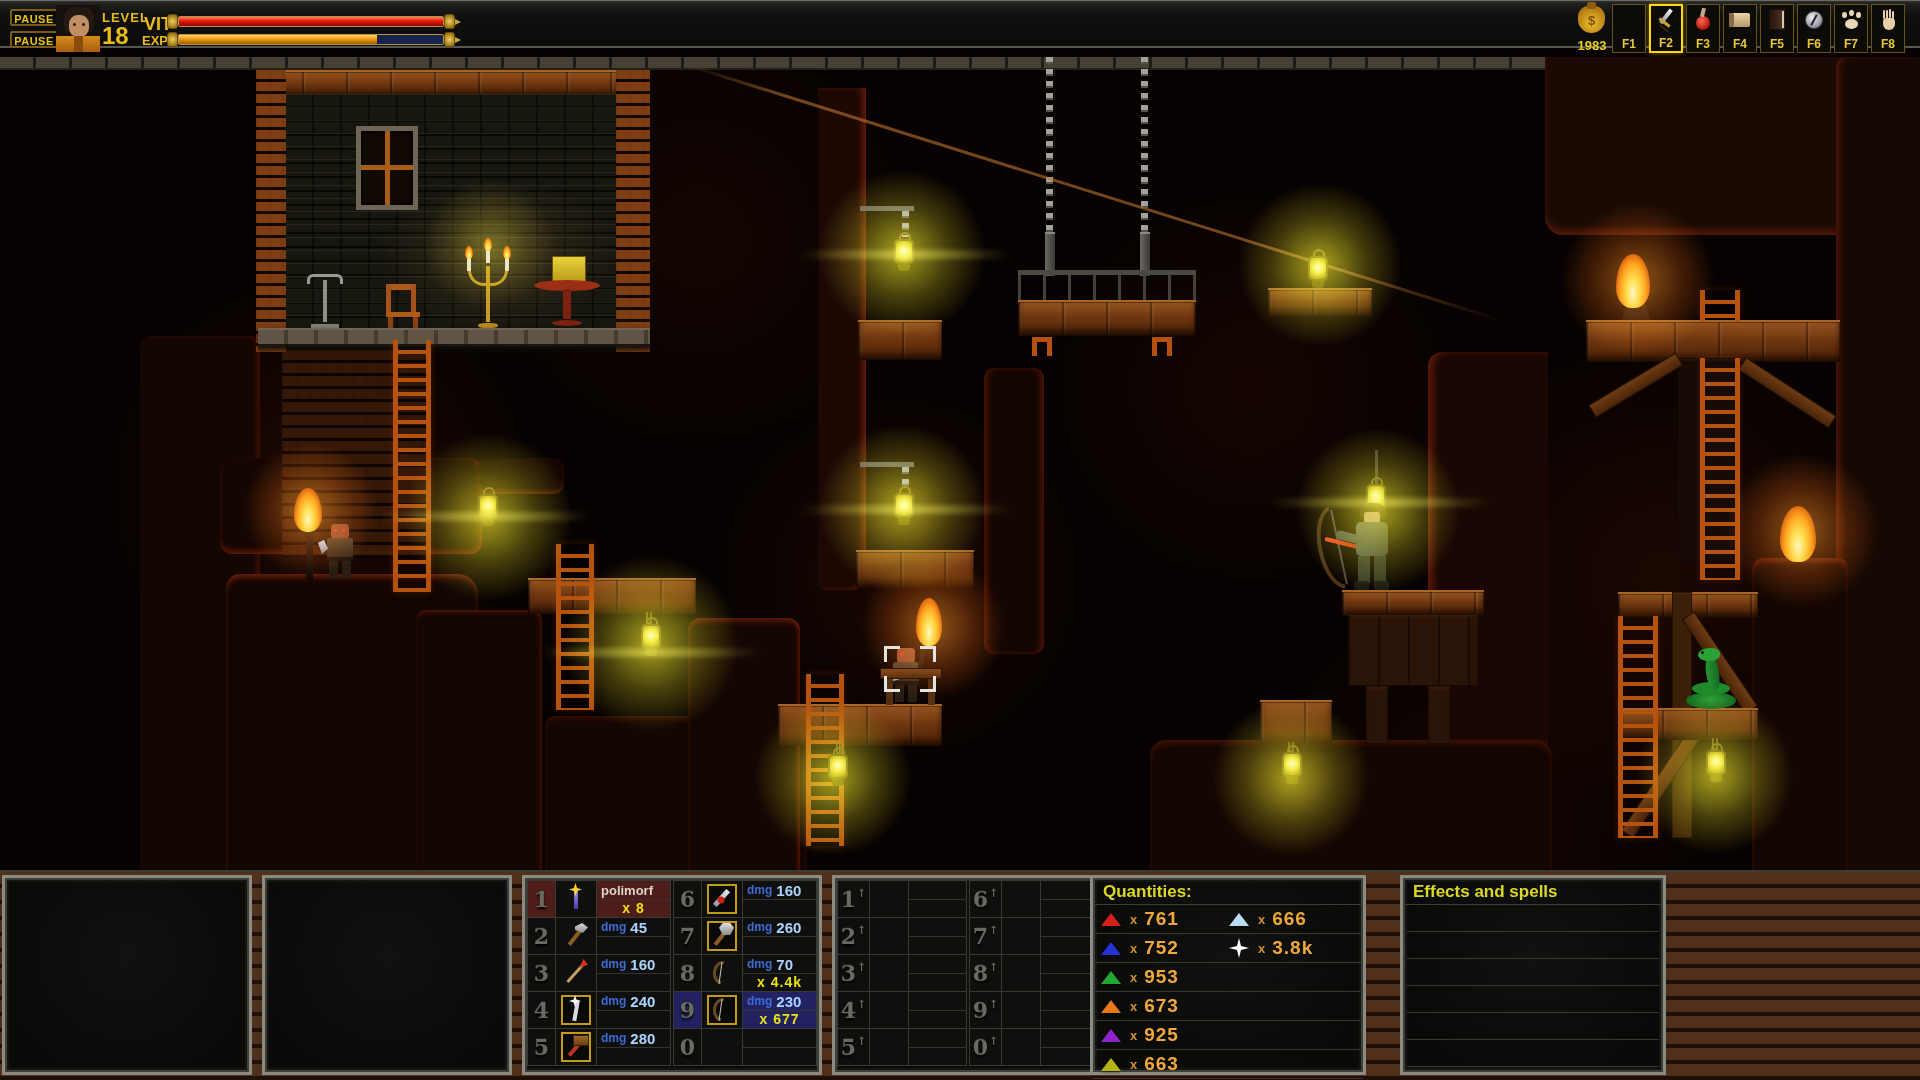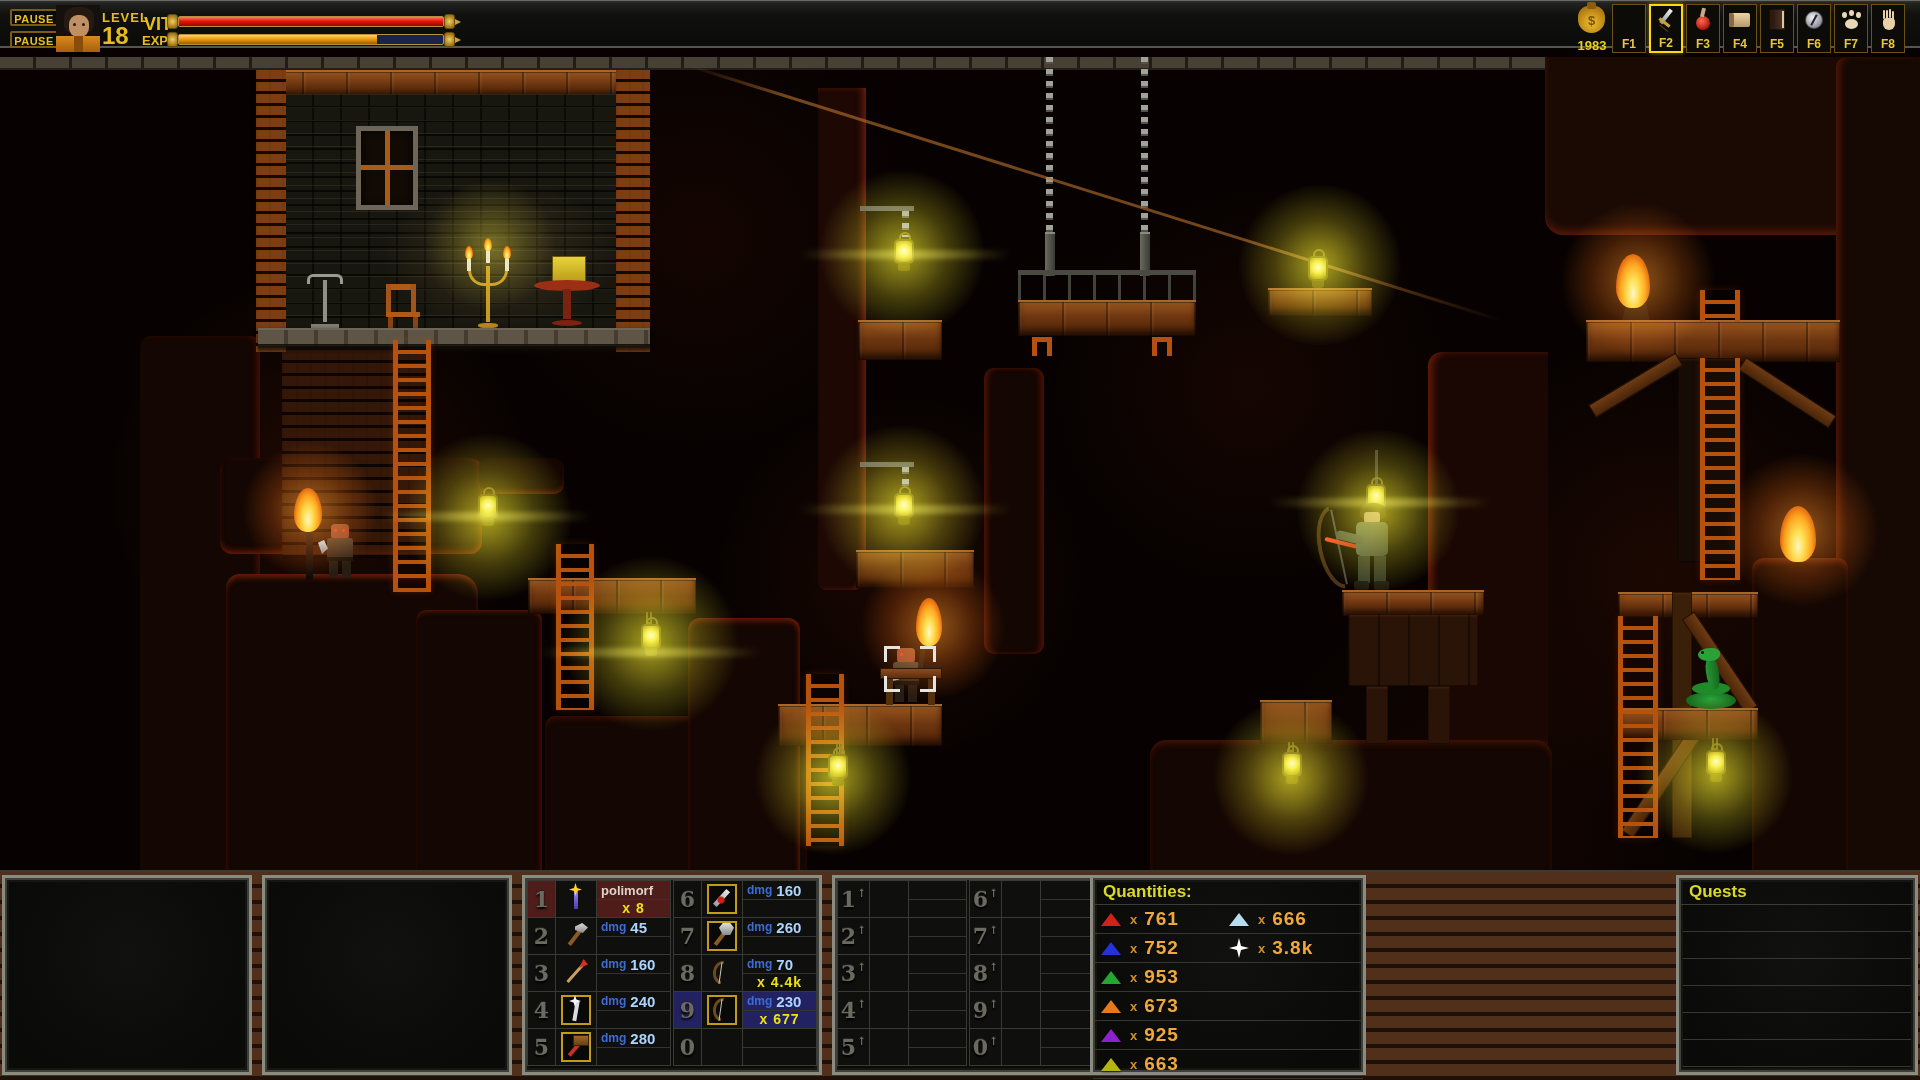--- a/index.html
+++ b/index.html
@@ -736,19 +736,19 @@
           </div>
           <div class="qrow">
             <div class="qcell">
               <div class="qtri" style="border-bottom-color: rgb(180, 180, 20);"></div>
               <span class="qx">x</span>
               <span class="qn">663</span>
             </div>
           </div>
         </div>
     </div>
-    <div class="panel" style="left:1676px;width:242px">
-      <div class="ptitle">Quests</div>
+    <div class="panel" style="left:1400px;width:266px">
+      <div class="ptitle">Effects and spells</div>
       <div class="plines"></div>
     </div>
   </footer>
 
 </div>
 
 </body></html>

